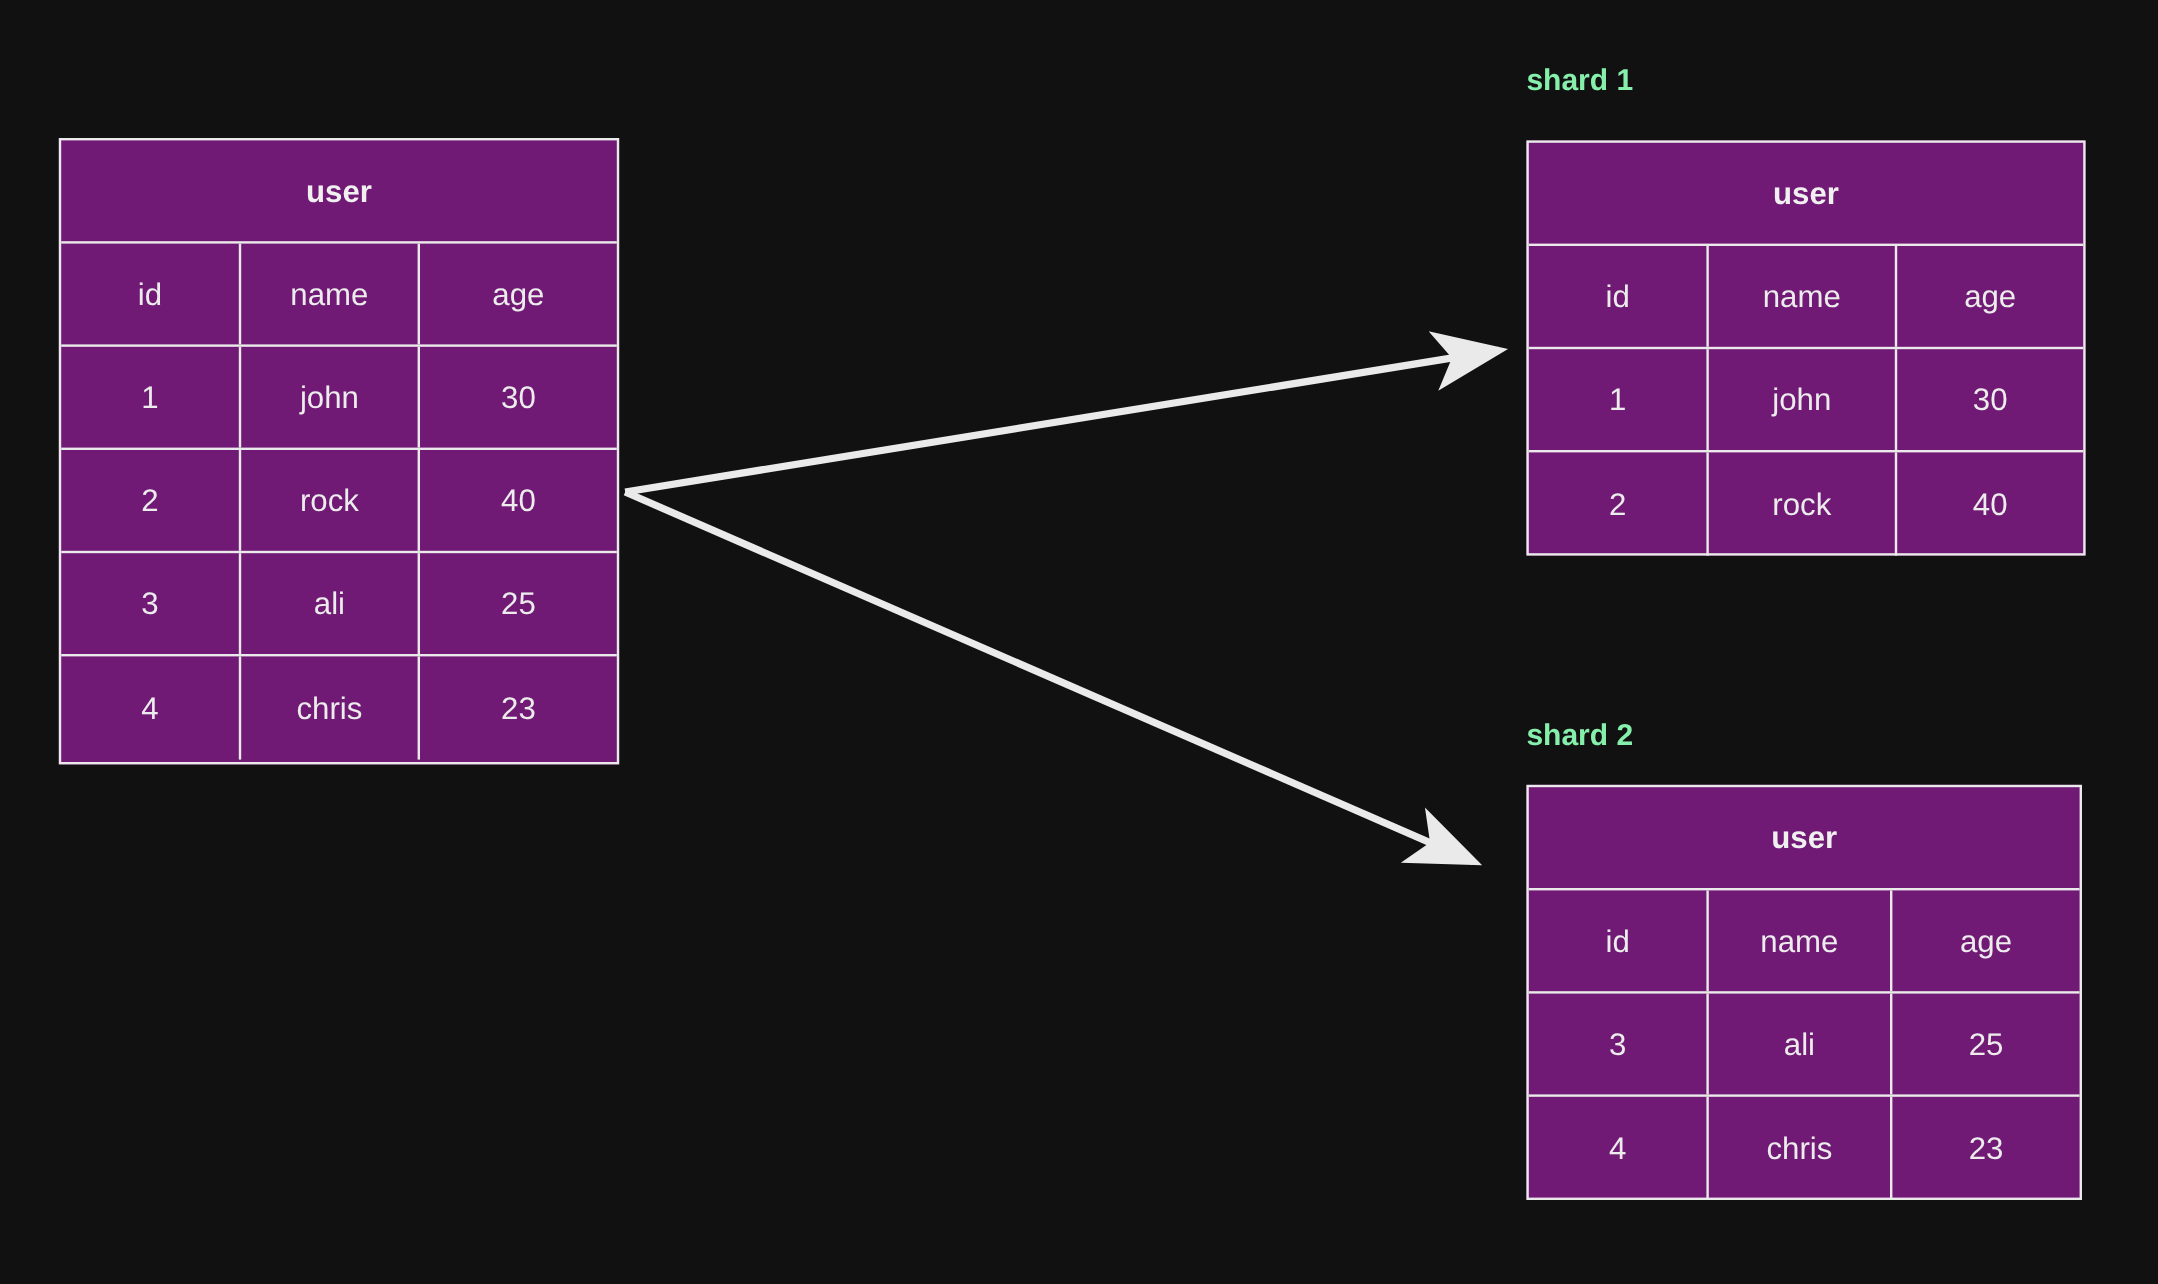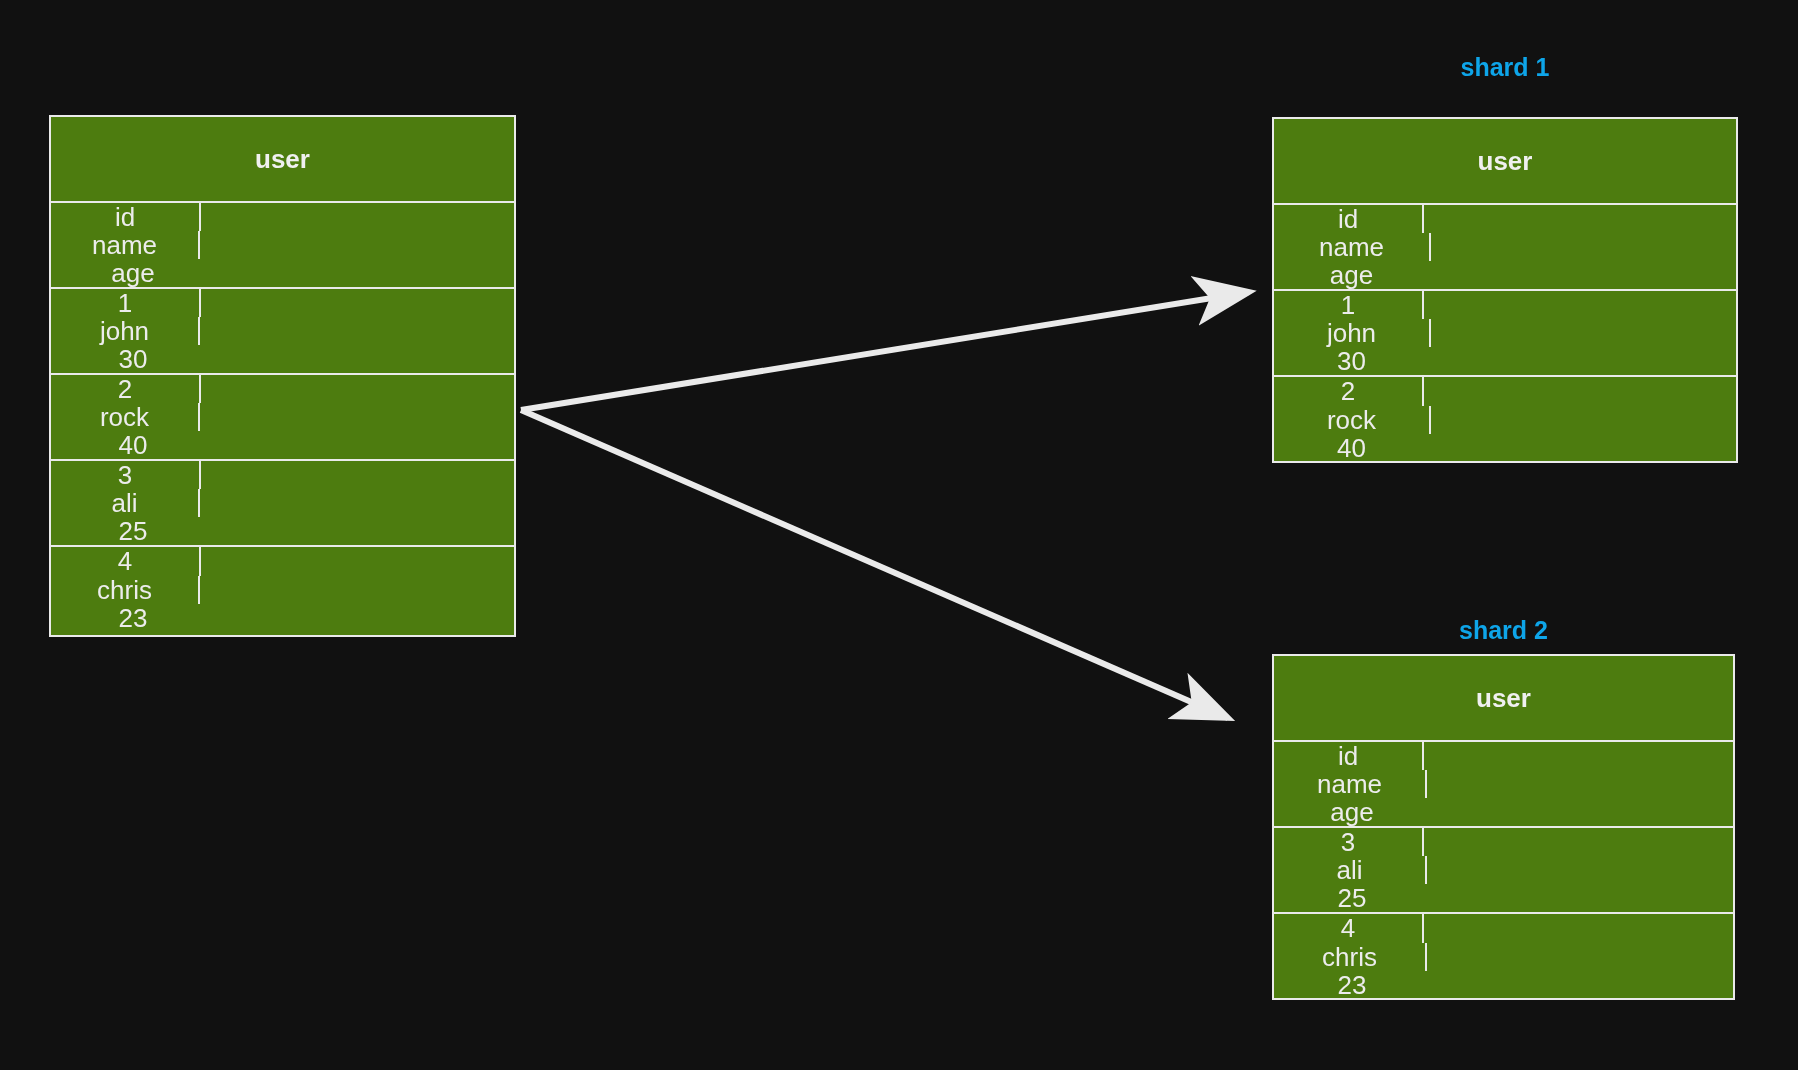--- a/index.html
+++ b/index.html
@@ -29,40 +29,39 @@
     width: 1798px;
     height: 1070px;
     pointer-events: none;
   }
 
   
   .db-table {
     position: absolute;
     border: 2px solid #eaeaea;
     box-sizing: border-box;
-    background: #4d7c0f;
+    background: #701a75;
   }
 
   .tbl-title {
     text-align: center;
     font-weight: bold;
     font-size: 26px;
     color: #f0f0f0;
     border-bottom: 2px solid #eaeaea;
     display: flex;
     align-items: center;
     justify-content: center;
     box-sizing: border-box;
   }
 
   .tbl-row {
     display: flex;
     box-sizing: border-box;
     border-bottom: 2px solid #eaeaea;
-    flex-direction: column;
   }
   .tbl-row.last {
     border-bottom: none;
   }
 
   .tbl-cell {
     display: flex;
     align-items: center;
     justify-content: center;
     box-sizing: border-box;
@@ -75,22 +74,22 @@
   .tbl-cell.last {
     border-right: none;
     text-align: right;
   }
 
   
   .shard-label {
     position: absolute;
     font-weight: bold;
     font-size: 25px;
-    color: #0ea5e9;
-    text-align: center;
+    color: #86efac;
+    text-align: left;
     white-space: nowrap;
   }
 
   
   #main-table {
     left: 49px;
     top: 115px;
     width: 467px;
     height: 522px;
   }
@@ -120,21 +119,21 @@
     width: 463px;
     height: 346px;
   }
   #shard2-table .tbl-title { height: 86px; }
   #shard2-table .tbl-row   { height: 86px; }
   #shard2-table .c0 { width: 150px; }
   #shard2-table .c1 { width: 153px; }
   #shard2-table .c2 { width: 156px; }
 
   #shard1-label { left: 1272px; top: 53px; width: 466px; }
-  #shard2-label { left: 1272px; top: 616px; width: 463px; }
+  #shard2-label { left: 1272px; top: 599px; width: 463px; }
 </style>
 </head>
 <body>
 
 <div class="canvas">
 
   <svg class="arrows" viewBox="0 0 1798 1070" width="1798" height="1070">
     <defs>
       <marker id="ahead" markerWidth="11" markerHeight="9" refX="9.2" refY="4.5" orient="auto" markerUnits="strokeWidth">
         <path d="M0,0.3 L10.5,4.5 L0,8.7 L2.6,4.5 Z" fill="#eaeaea"></path>

